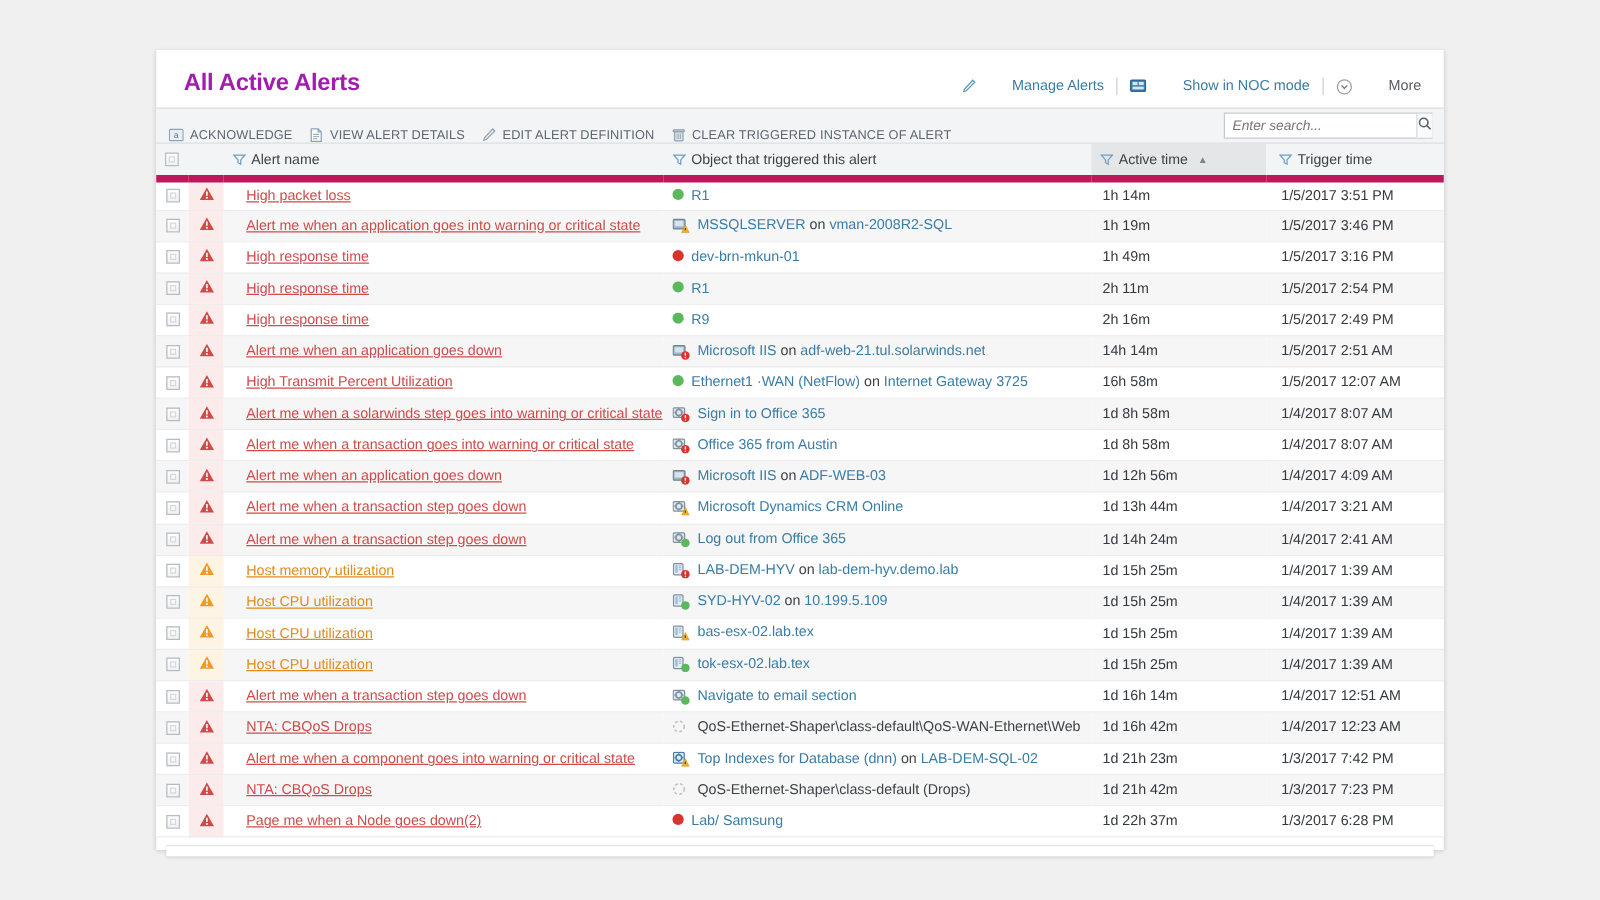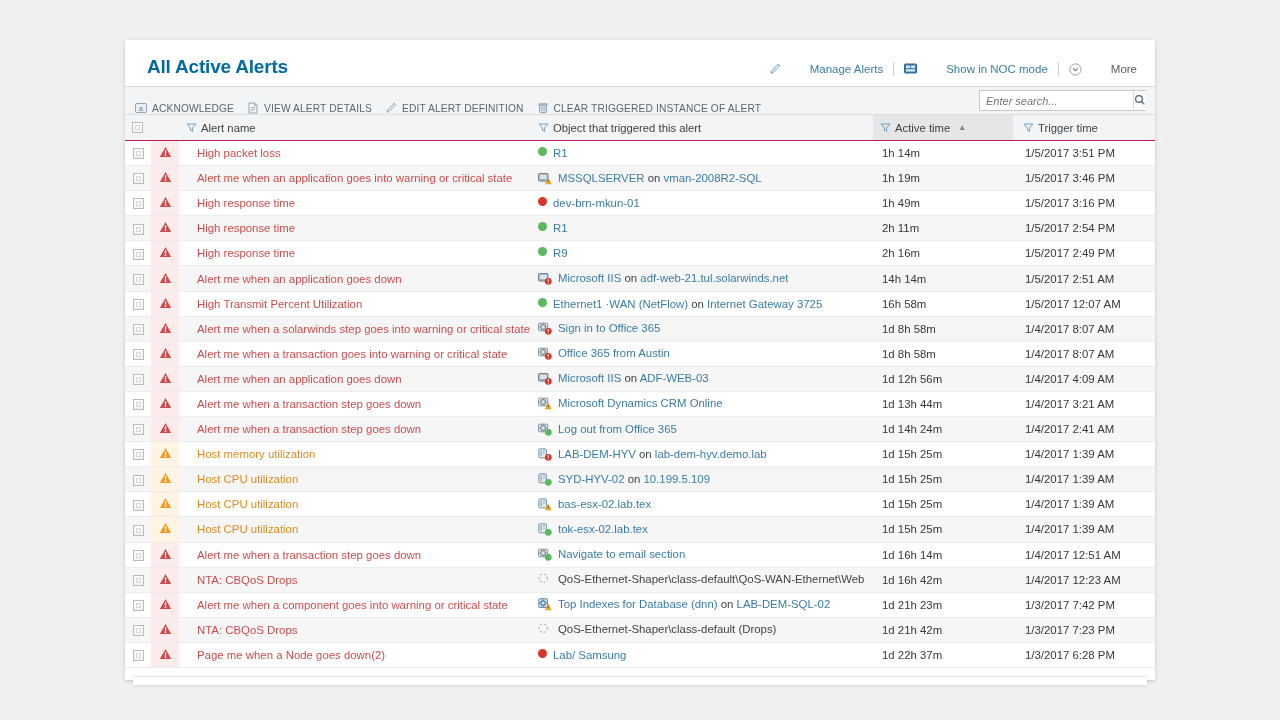--- a/index.html
+++ b/index.html
@@ -17,21 +17,21 @@
   .card-under{
     position:absolute;left:133px;top:676px;width:1014px;height:8px;
     background:#ffffff;box-shadow:0 1px 3px rgba(0,0,0,.12);
     border-top:1px solid #e2e2e2;
   }
 
   
   .hdr{position:relative;height:46px;}
   .page-title{
     position:absolute;left:22px;top:16px;
-    font-size:19px;font-weight:bold;color:#0369a1;letter-spacing:-.2px;
+    font-size:19px;font-weight:bold;color:#a21caf;letter-spacing:-.2px;
   }
   .hdr-actions{
     position:absolute;right:18px;top:22px;
     display:flex;align-items:center;font-size:11.5px;color:#4a8fbd;
   }
   .hdr-act{display:flex;align-items:center;cursor:pointer;white-space:nowrap;gap:24px;}
   .hdr-act span.lbl{color:#3a7ca5;}
   .hdr-sep{width:1px;height:14px;background:#c9d2d8;margin:0 10px;}
   .ic{display:inline-block;margin-right:5px;line-height:0;}
 
@@ -62,40 +62,40 @@
   table.grid{width:100%;border-collapse:collapse;table-layout:fixed;}
   .col-chk{width:26px;}
   .col-sev{width:28px;}
   .col-name{width:352px;}
   .col-obj{width:342px;}
   .col-act{width:140px;}
   .col-trg{width:142px;}
 
   thead th{
     height:25px;padding:0;
-    background:#f3f4f5;border-bottom:1px solid #be185d;
+    background:#f3f4f5;border-bottom:6px solid #be185d;
     font-size:11.3px;font-weight:normal;color:#3c4246;text-align:left;
     vertical-align:middle;
   }
   thead th.sorted{background:#e4e6e8;margin-left:17px;}
   .th-in{display:flex;align-items:center;padding-left:7px;white-space:nowrap;}
   .th-in .flt{margin-right:4px;line-height:0;}
   .sort-ar{margin-left:8px;color:#7b8389;font-size:8px;line-height:1;}
 
   tbody tr{height:25.1px;}
   tbody tr.odd  td{background:#ffffff;}
   tbody tr.even td{background:#f6f6f6;margin-top:32px;}
   tbody td{
     padding:0;border-bottom:1px solid #ededed;vertical-align:middle;font-size:11.4px;
   }
   td.c-chk{text-align:center;}
   td.c-sev{text-align:center;}
   tr.sev-critical td.c-sev{background:#fbeceb !important;}
   tr.sev-warning  td.c-sev{background:#fdf4e3 !important;}
-  .alert-name{padding-left:18px;white-space:nowrap;overflow:hidden;text-overflow:ellipsis;}
+  .alert-name{padding-left:18px;white-space:nowrap;overflow:hidden;text-overflow:ellipsis;text-decoration:underline;}
   .alert-name.critical{color:#cf4b4b;}
   .alert-name.warning{color:#e08b1e;}
   .obj-cell{display:flex;padding-left:7px;white-space:nowrap;overflow:hidden;}
   .obj-cell .oi{margin-right:6px;line-height:0;flex:0 0 auto;}
   .obj-txt{overflow:hidden;text-overflow:ellipsis;}
   .lnk{color:#3a7ca5;}
   .on{color:#3d4347;}
   .plain{color:#3d4347;}
   .t-cell{padding-left:9px;color:#33393e;white-space:nowrap;}
   .t-cell.trg{padding-left:12px;}

